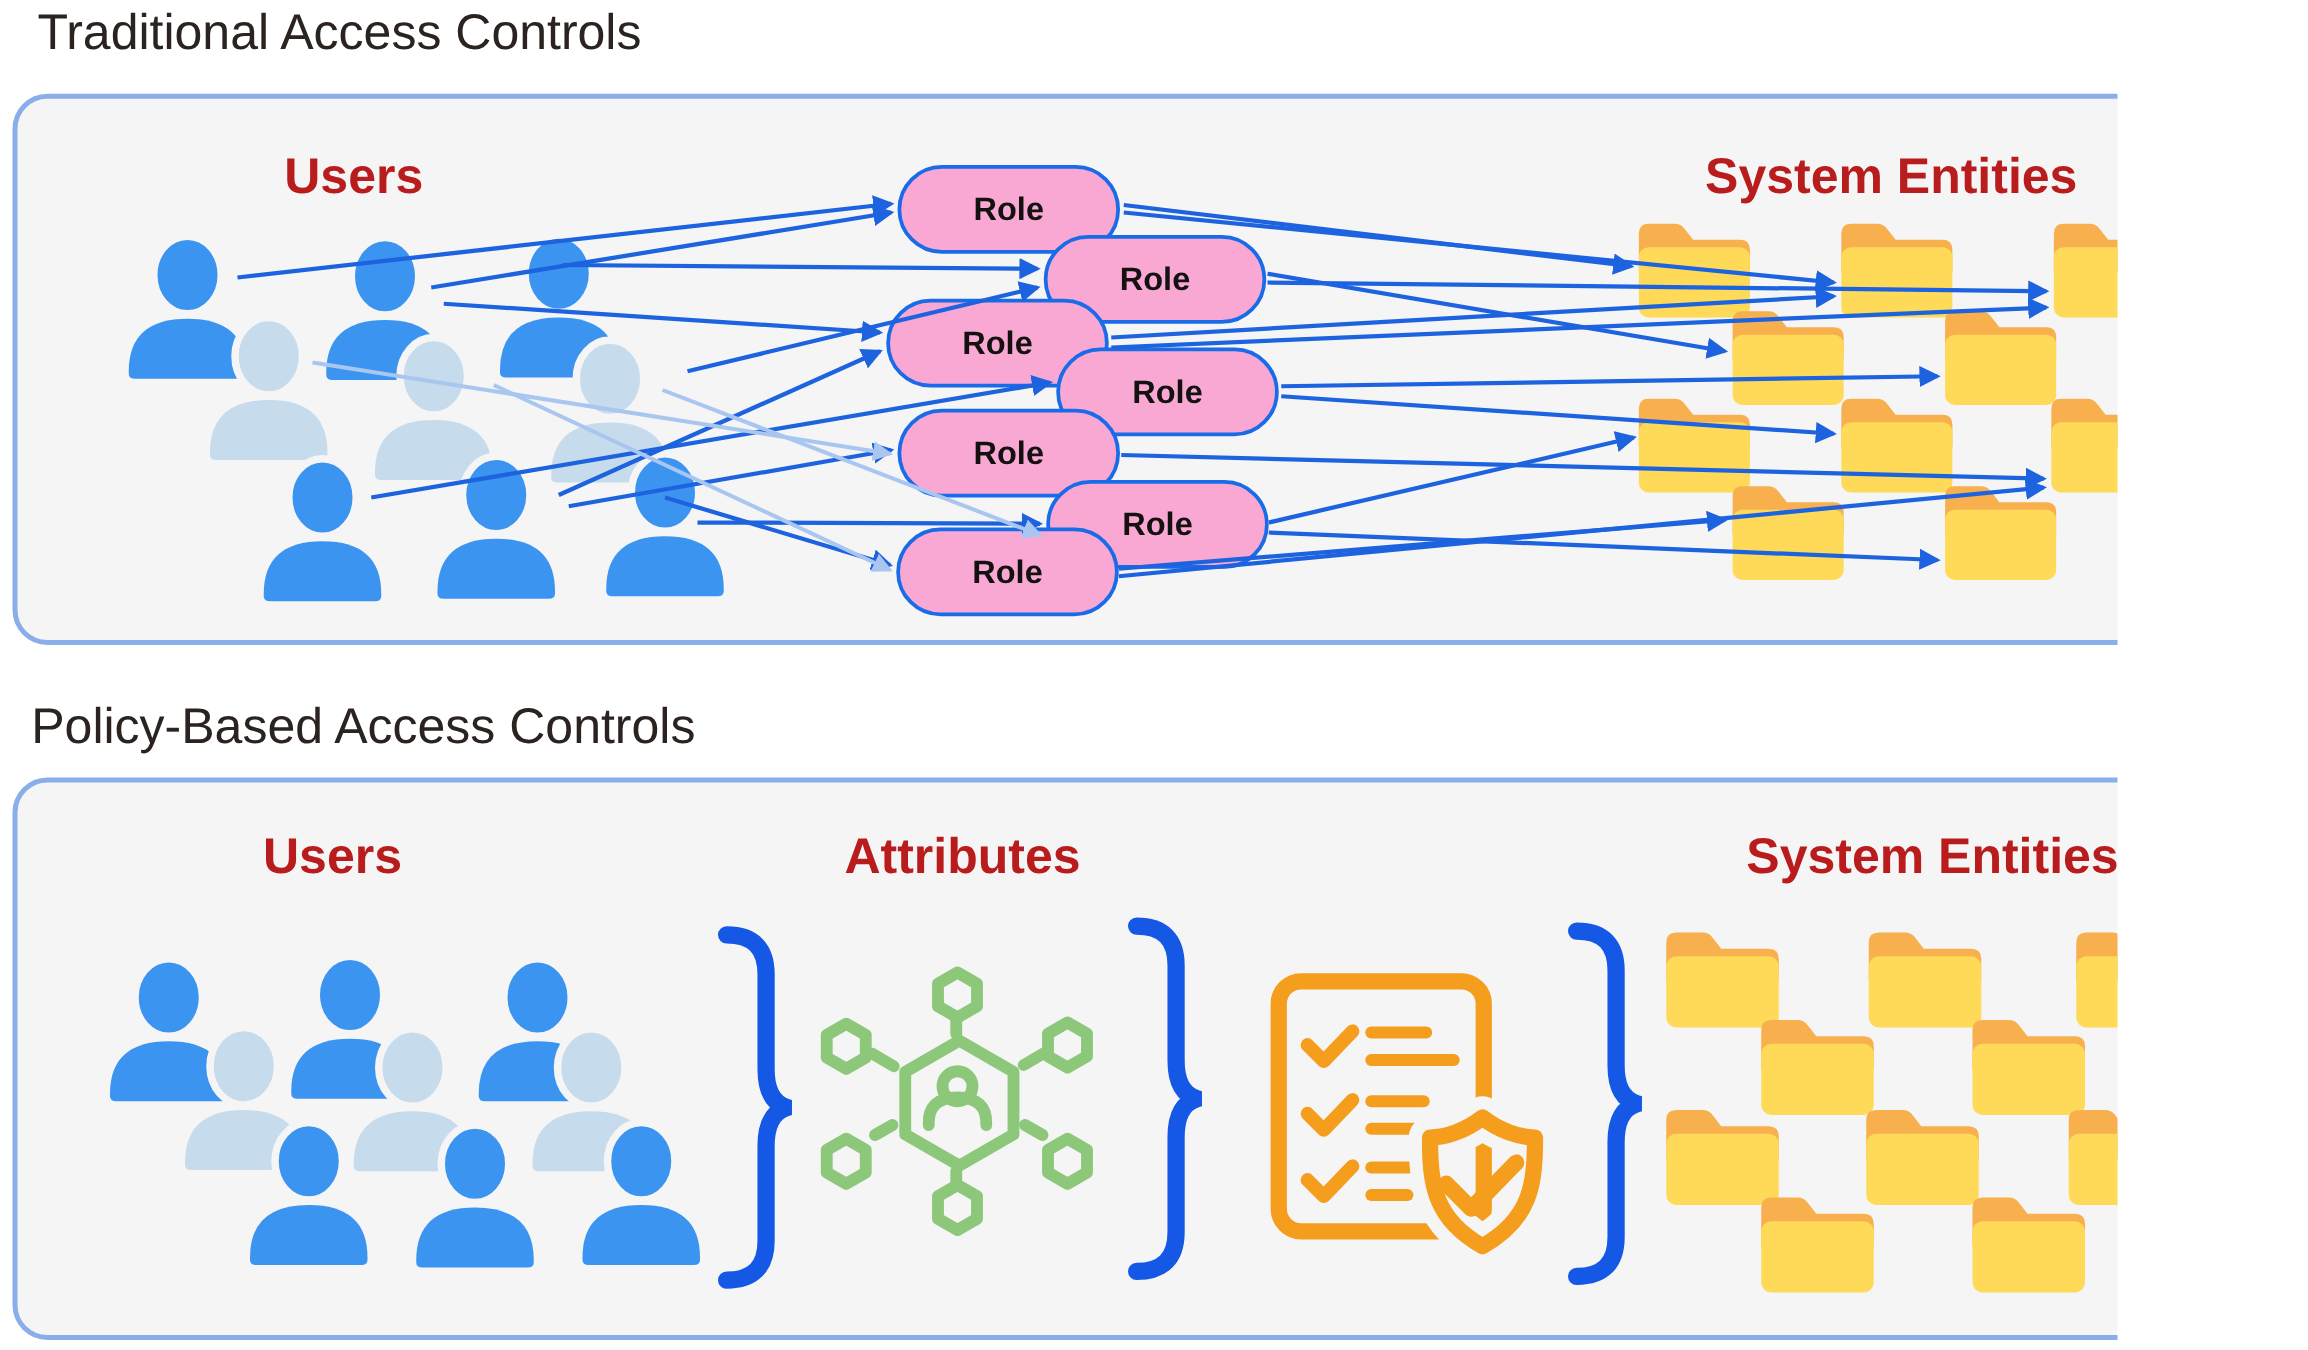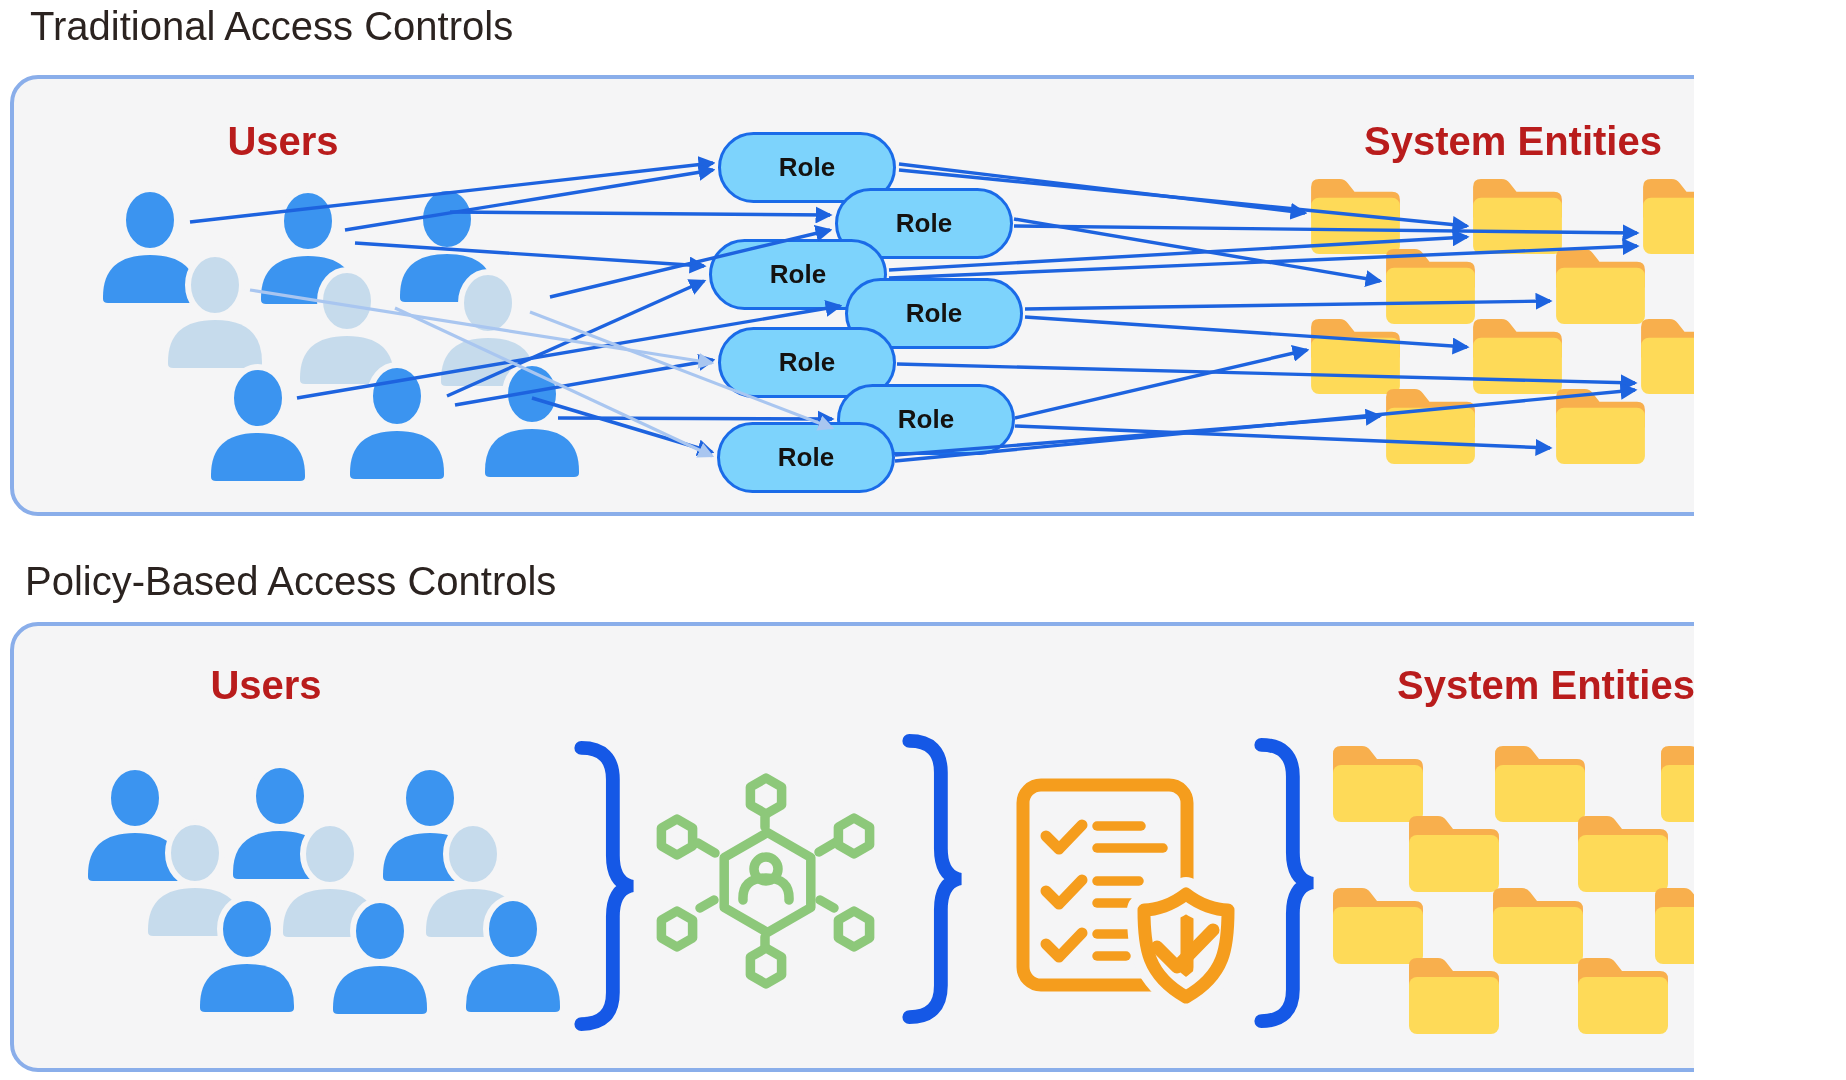--- a/index.html
+++ b/index.html
@@ -17,21 +17,21 @@
     position:absolute;font-size:40px;font-weight:400;color:#2b2320;
     line-height:46px;white-space:nowrap;letter-spacing:0px;
   }
   .heading{
     position:absolute;font-size:40px;font-weight:700;color:#b91c1c;
     text-align:center;line-height:46px;white-space:nowrap;
   }
   .abs{position:absolute;}
   .pill{
     position:absolute;width:178px;height:71px;border-radius:36px;
-    background:#7dd3fc;border:3px solid #1a6be8;box-sizing:border-box;
+    background:#f9a8d4;border:3px solid #1a6be8;box-sizing:border-box;
     display:flex;align-items:center;justify-content:center;
     font-size:26px;font-weight:700;color:#141210;z-index:10;
   }
   .person-blue{fill:#3b94f0;}
   .person-light{fill:#c6dbec;}
   .ftab{fill:#f8af4d;}
   .fbody{fill:#feda58;}
   .brace{stroke:#1558e6;stroke-width:14;fill:none;stroke-linecap:round;}
   #arrow-overlay{position:absolute;left:0;top:0;z-index:30;pointer-events:none;}
   .ar{stroke:#1d63df;stroke-width:3.4;}
@@ -186,20 +186,21 @@
     <line class="ar" x1="895" y1="455" x2="1380" y2="416" marker-end="url(#ah-d)"></line>
     <line class="ar" x1="1015" y1="426" x2="1550" y2="448" marker-end="url(#ah-d)"></line>
     <line class="ar" x1="895" y1="461" x2="1635" y2="390" marker-end="url(#ah-d)"></line>
   </svg>
 
   <div class="sec-title" style="left:25px;top:558px;">Policy-Based Access Controls</div>
 
   <div class="panel" id="panel-policy"></div>
 
   <div class="heading" style="left:166px;top:662px;width:200px;">Users</div>
+  <div class="heading" style="left:620px;top:662px;width:300px;">Attributes</div>
   <div class="heading" style="left:1346px;top:662px;width:400px;">System Entities</div>
 
   <svg class="abs person-blue" style="left:83px;top:764px;" width="104" height="118">
       <use href="#sym-person"></use>
     </svg>
   <svg class="abs person-blue" style="left:228px;top:762px;" width="104" height="118">
       <use href="#sym-person"></use>
     </svg>
   <svg class="abs person-blue" style="left:378px;top:764px;" width="104" height="118">
       <use href="#sym-person"></use>

